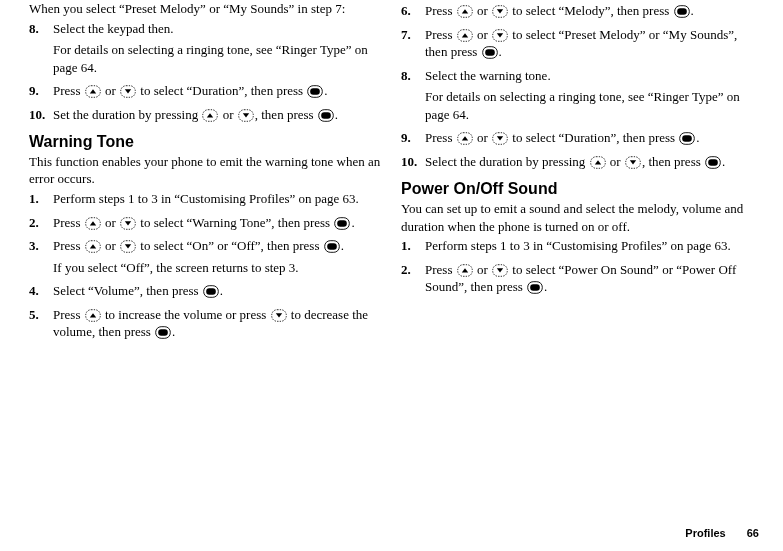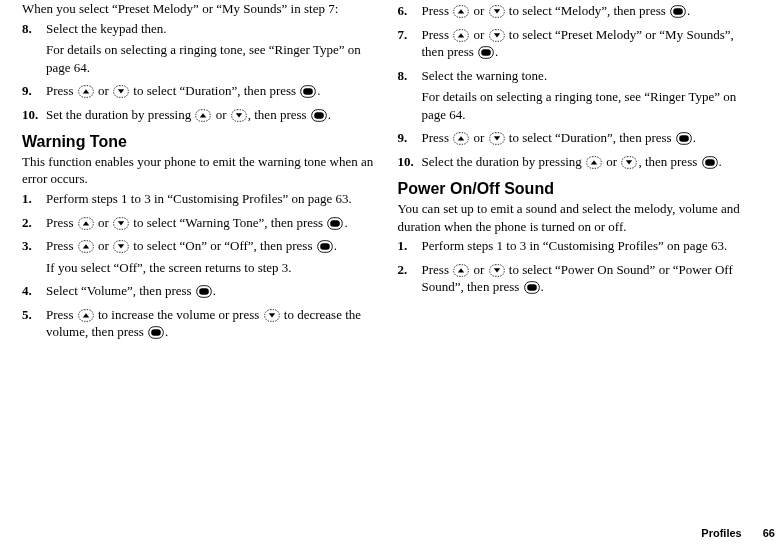--- a/index.html
+++ b/index.html
@@ -10,21 +10,21 @@
     font-family: "Times New Roman", Times, serif;
     font-size: 13px;
     line-height: 1.35;
     color: #000;
     background: #fff;
     overflow: hidden;
   }
   .page {
     display: flex;
     flex-direction: row;
-    padding: 0px 18px 0 14px;
+    padding: 0px 18px 0 21px;
     height: 510px;
     box-sizing: border-box;
   }
   .col {
     width: 50%;
     padding: 0 8px;
     box-sizing: border-box;
   }
   h2 {
     font-family: Arial, Helvetica, sans-serif;
@@ -65,21 +65,21 @@
   }
   .continues > li:first-child {
      margin-top: 0;
   }
   .sub {
     display: block;
     margin-top: 4px;
   }
   .footer {
     position: absolute;
-    right: 8px;
+    right: 24px;
     bottom: 10px;
     font-family: Arial, Helvetica, sans-serif;
     font-size: 11px;
     font-weight: bold;
   }
   .footer .pg {
     margin-left: 18px;
   }
 </style>
 </head>

